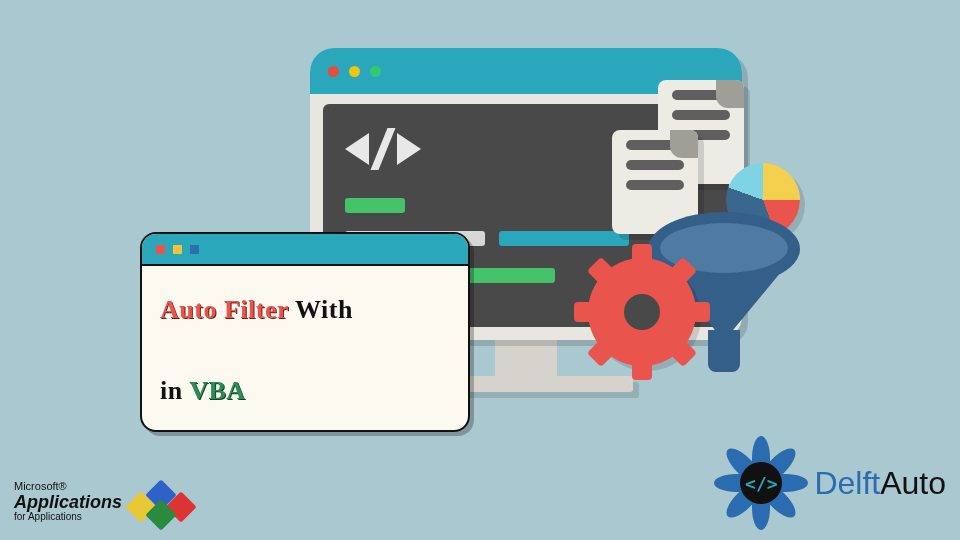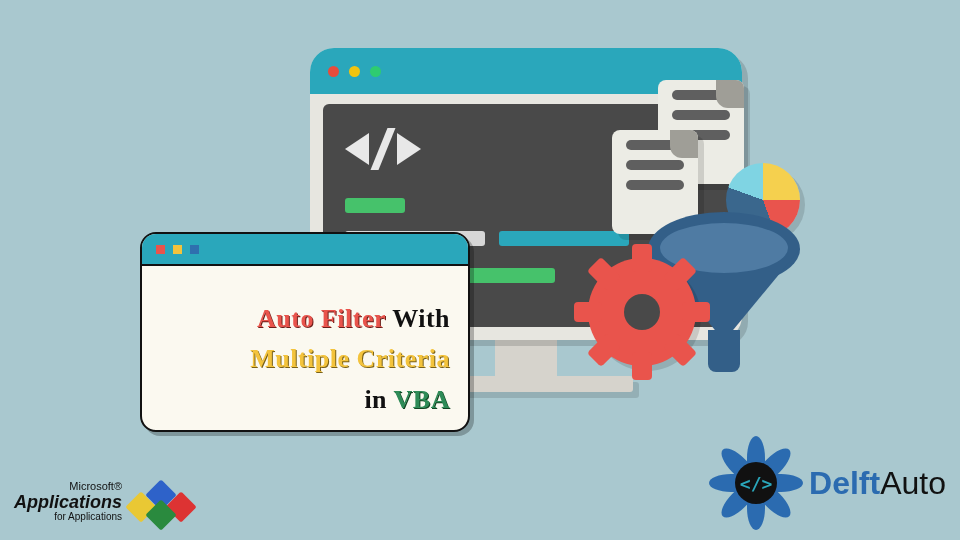--- a/index.html
+++ b/index.html
@@ -54,48 +54,48 @@
   .t5{transform:rotate(180deg);transform-origin:10px 68px;}
   .t6{transform:rotate(225deg);transform-origin:10px 68px;}
   .t7{transform:rotate(270deg);transform-origin:10px 68px;}
   .t8{transform:rotate(315deg);transform-origin:10px 68px;}
 
   
   .card{position:absolute;left:140px;top:232px;width:330px;height:200px;background:#fbf9f0;border:2px solid #111;border-radius:16px;box-shadow:4px 4px 0 rgba(0,0,0,.25);overflow:hidden;}
   .card-top{height:32px;background:#2aa7bb;border-bottom:2px solid #111;display:flex;align-items:center;padding-left:14px;gap:8px;}
   .card-top .sq{width:9px;height:9px;}
   .sq.r{background:#e9544c;} .sq.y{background:#f3c33c;} .sq.b{background:#2f6fae;}
-  .card-body{padding:33px 18px;text-align:right;font-size:26px;font-weight:700;line-height:1.55;letter-spacing:.5px;}
+  .card-body{padding:24px 18px;text-align:left;font-size:26px;font-weight:700;line-height:1.55;letter-spacing:.5px;}
   .tw{color:#111;}
   .orange{color:#e9544c;text-shadow:1px 1px 0 #6a1d18;}
   .yellow{color:#f3c33c;text-shadow:1px 1px 0 #786018;}
   .vba{color:#2e8b57;text-shadow:1px 1px 0 #124522;}
 
   
   .vbalogo{position:absolute;left:14px;bottom:12px;display:flex;align-items:center;gap:8px;}
-  .vbalogo .txt{font-family:'Trebuchet MS',Arial,sans-serif;font-size:11px;color:#111;line-height:1.05;text-align:right;}
+  .vbalogo .txt{font-family:'Trebuchet MS',Arial,sans-serif;font-size:11px;color:#111;line-height:1.05;}
   .vbalogo .txt b{font-size:18px;font-style:italic;font-weight:900;display:block;}
   .vbalogo .txt small{font-size:10px;}
   .cubes{position:relative;width:68px;height:52px;}
   .cube{position:absolute;width:22px;height:22px;transform:rotate(45deg);border-radius:2px;}
   .c1{background:#e9c834;left:0;top:20px;}
   .c2{background:#2e62c9;left:20px;top:8px;}
   .c3{background:#d33;left:40px;top:20px;}
   .c4{background:#2a8a3e;left:20px;top:28px;}
 
   
   .delft{position:absolute;right:14px;bottom:14px;display:flex;align-items:center;gap:10px;}
   .delft .flower{width:86px;height:86px;position:relative;}
   .petal{position:absolute;left:34px;top:-4px;width:18px;height:44px;background:#2b6bb0;border-radius:50% 50% 4px 4px;transform-origin:9px 47px;}
   .p1{transform:rotate(0deg);} .p2{transform:rotate(45deg);} .p3{transform:rotate(90deg);}
   .p4{transform:rotate(135deg);} .p5{transform:rotate(180deg);} .p6{transform:rotate(225deg);}
   .p7{transform:rotate(270deg);} .p8{transform:rotate(315deg);}
   .flower-core{position:absolute;inset:22px;border-radius:50%;background:#111;display:flex;align-items:center;justify-content:center;color:#2aa7bb;font-weight:700;font-size:18px;font-family:Consolas,monospace;}
   .delft .name{font-family:'Trebuchet MS',Arial,sans-serif;font-size:32px;color:#111;}
-  .delft .name .blue{color:#2b6bb0;font-weight:700;}
+  .delft .name .blue{color:#2b6bb0;font-weight:400;}
 </style>
 </head>
 <body>
 
 <div class="monitor">
   <div class="monitor-bezel">
     <div class="monitor-top">
       <div class="dot r"></div>
       <div class="dot y"></div>
       <div class="dot g"></div>
@@ -152,21 +152,21 @@
 
 <div class="card">
   <div class="card-top">
     <div class="sq r"></div>
     <div class="sq y"></div>
     <div class="sq b"></div>
   </div>
   <div class="card-body">
     <span class="orange">Auto Filter</span>
     <span class="tw">With</span><br>
-    <span class="yellow">Multiple Criteria</span><br>
+    <br>
     <span class="tw">in</span>
     <span class="vba">VBA</span>
   </div>
 </div>
 
 <div class="vbalogo">
   <div class="txt">
     <span>Microsoft®</span>
     <b>Applications</b>
     <small>for Applications</small>

